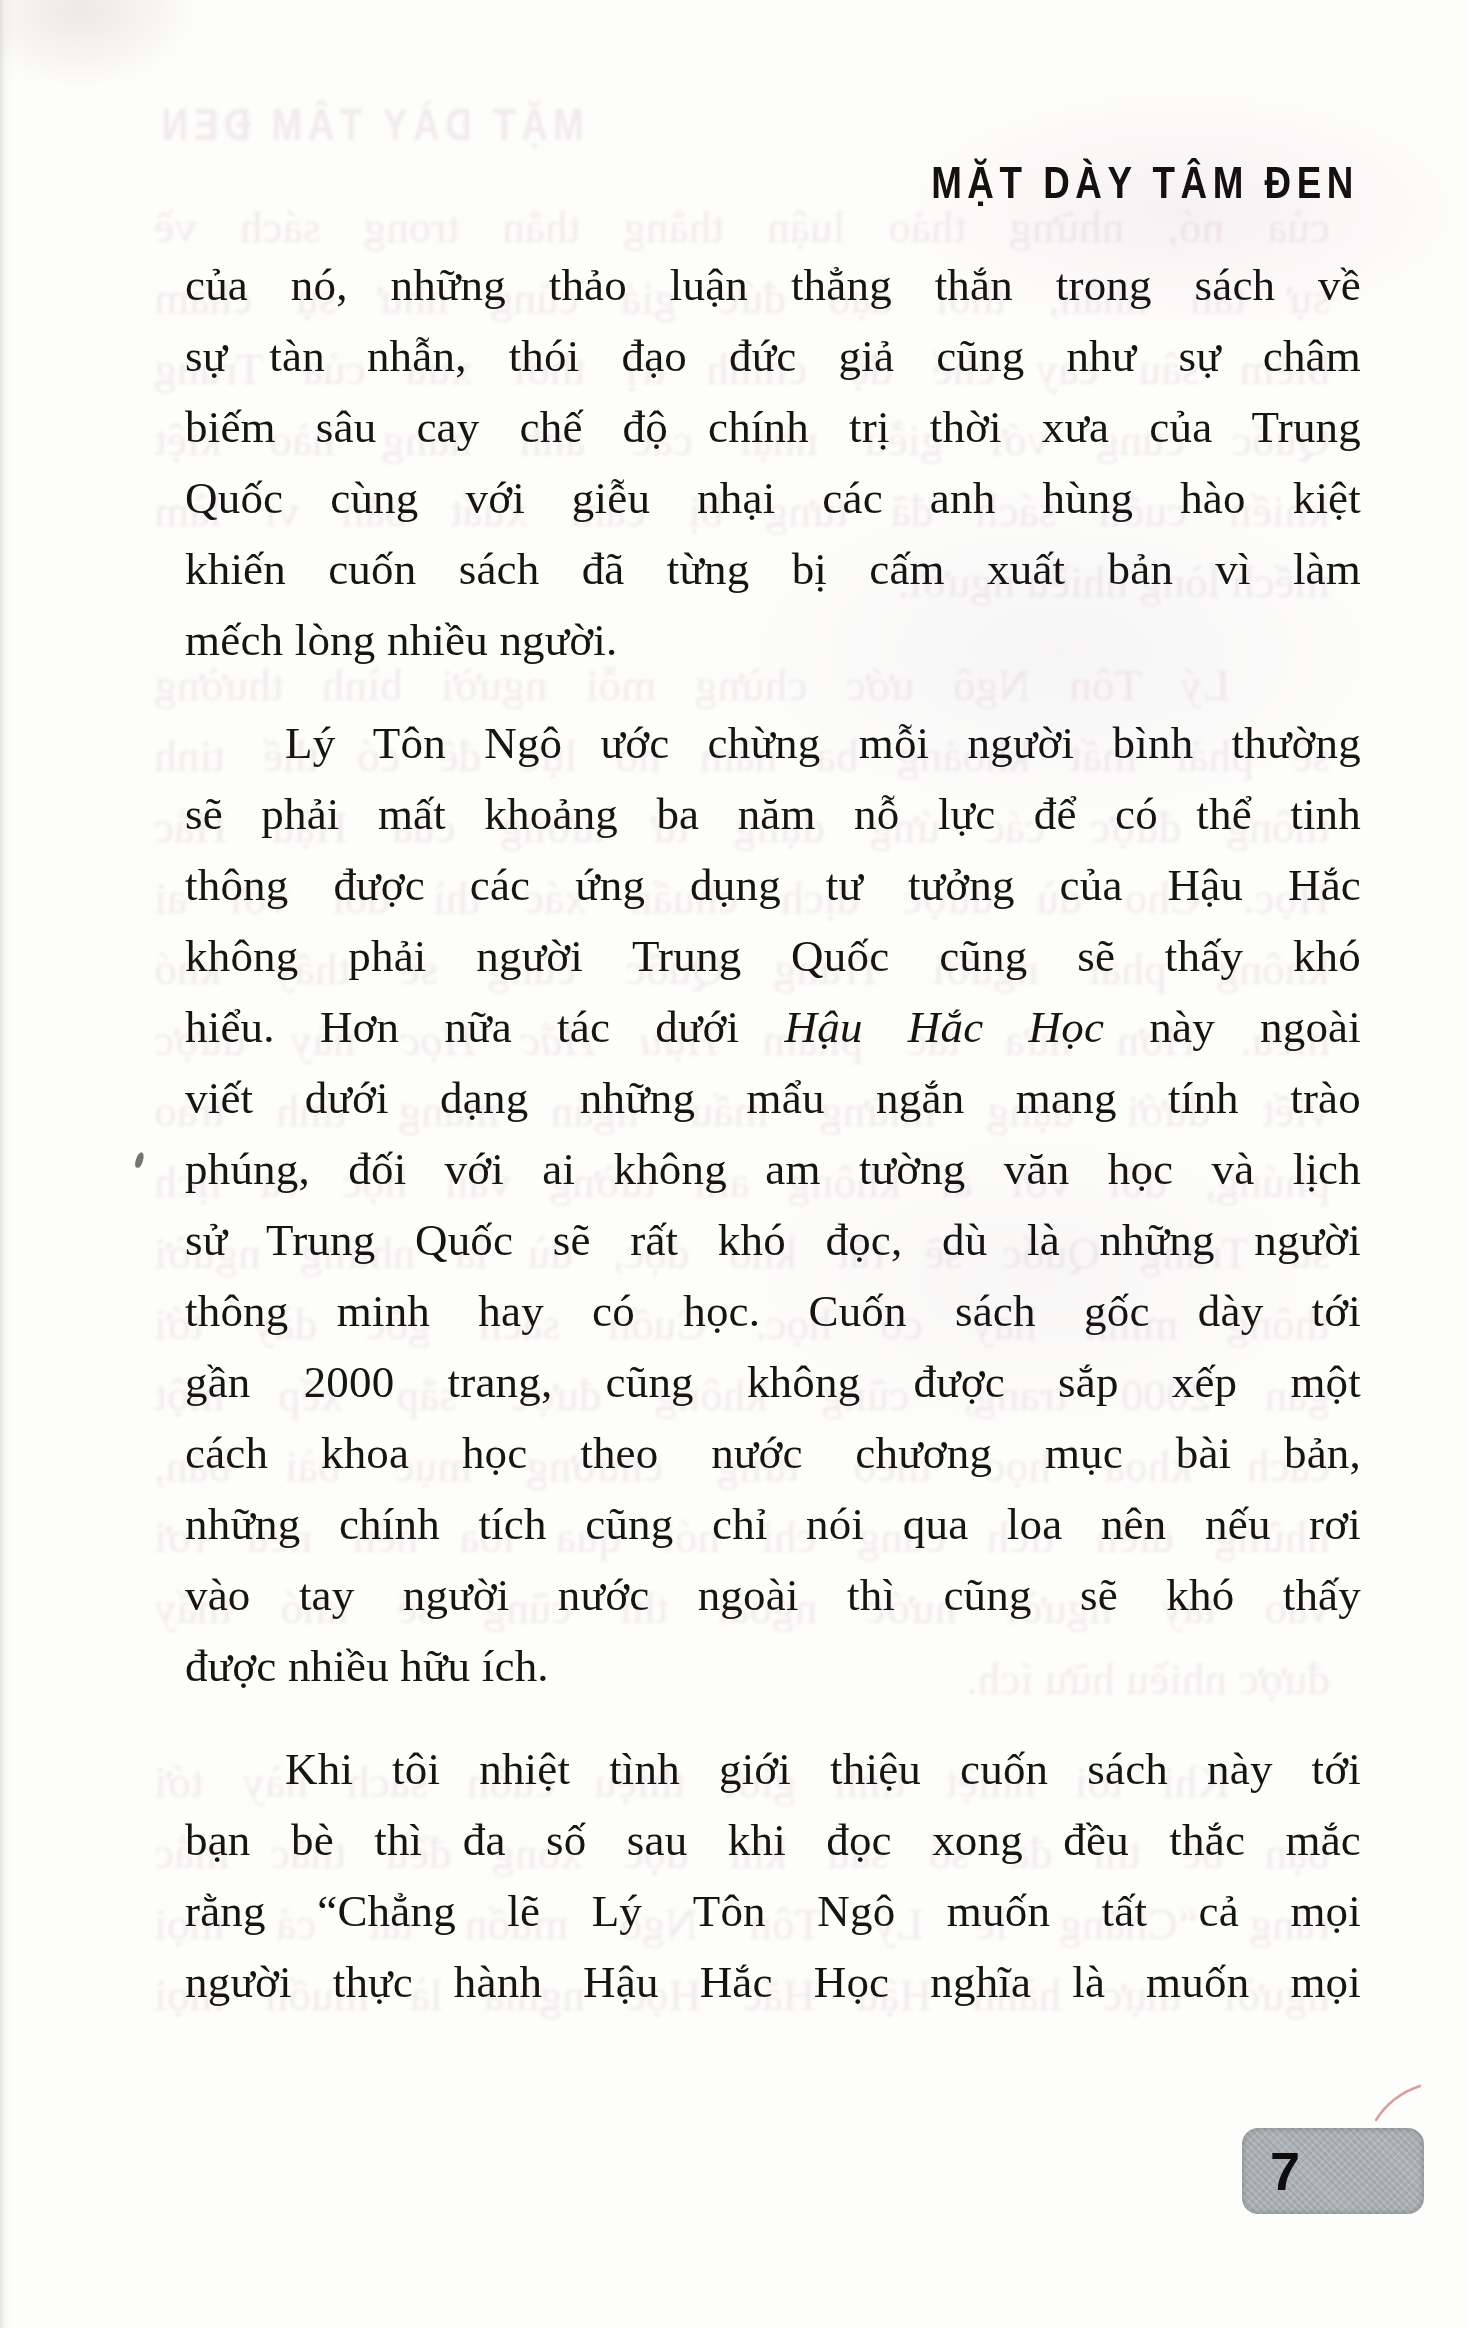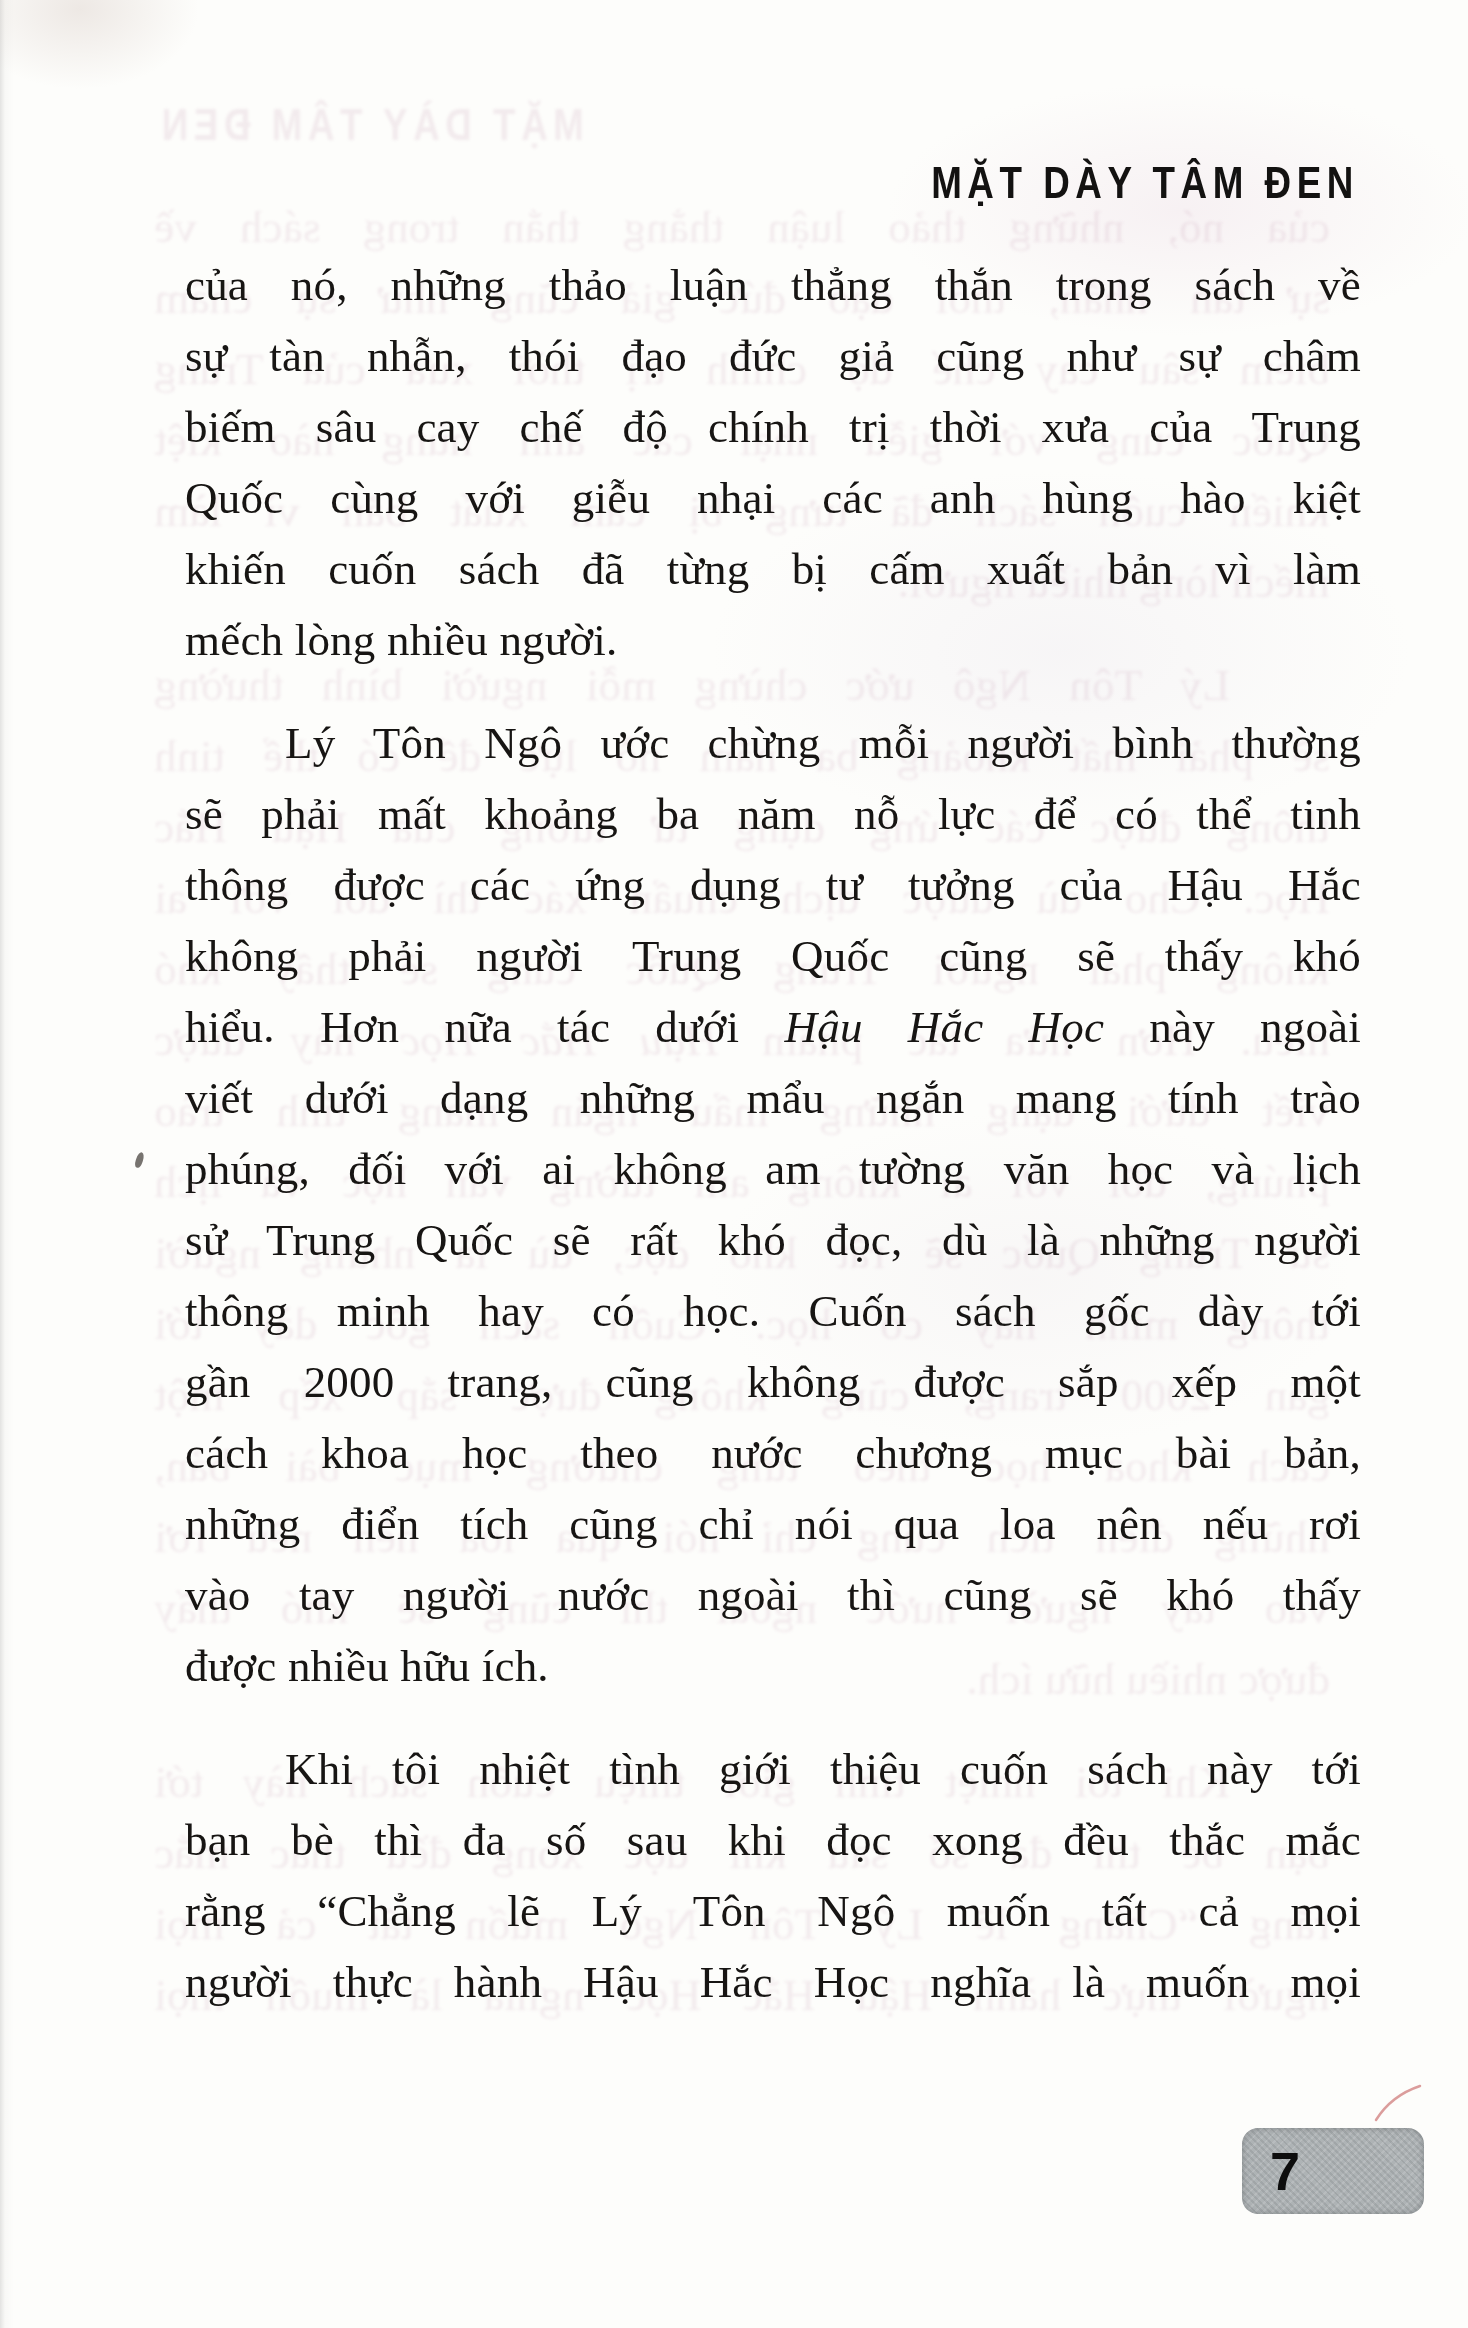--- a/index.html
+++ b/index.html
@@ -181,21 +181,21 @@
       <div class="line">sẽ phải mất khoảng ba năm nỗ lực để có thể tinh</div>
       <div class="line">thông được các ứng dụng tư tưởng của Hậu Hắc</div>
       <div class="line">không phải người Trung Quốc cũng sẽ thấy khó</div>
       <div class="line"><span>hiểu. Hơn nữa tác dưới </span><i class="it">Hậu Hắc Học</i><span> này ngoài</span></div>
       <div class="line">viết dưới dạng những mẩu ngắn mang tính trào</div>
       <div class="line">phúng, đối với ai không am tường văn học và lịch</div>
       <div class="line">sử Trung Quốc sẽ rất khó đọc, dù là những người</div>
       <div class="line">thông minh hay có học. Cuốn sách gốc dày tới</div>
       <div class="line">gần 2000 trang, cũng không được sắp xếp một</div>
       <div class="line">cách khoa học theo nước chương mục bài bản,</div>
-      <div class="line">những điển tích cũng chỉ nói qua loa nên nếu rơi</div>
+      <div class="line">những chính tích cũng chỉ nói qua loa nên nếu rơi</div>
       <div class="line">vào tay người nước ngoài thì cũng sẽ khó thấy</div>
       <div class="line last">được nhiều hữu ích.</div>
     </div>
 
     <div class="para">
       <div class="line indent">Khi tôi nhiệt tình giới thiệu cuốn sách này tới</div>
       <div class="line">bạn bè thì đa số sau khi đọc xong đều thắc mắc</div>
       <div class="line">rằng “Chẳng lẽ Lý Tôn Ngô muốn tất cả mọi</div>
       <div class="line">người thực hành Hậu Hắc Học nghĩa là muốn mọi</div>
     </div>

